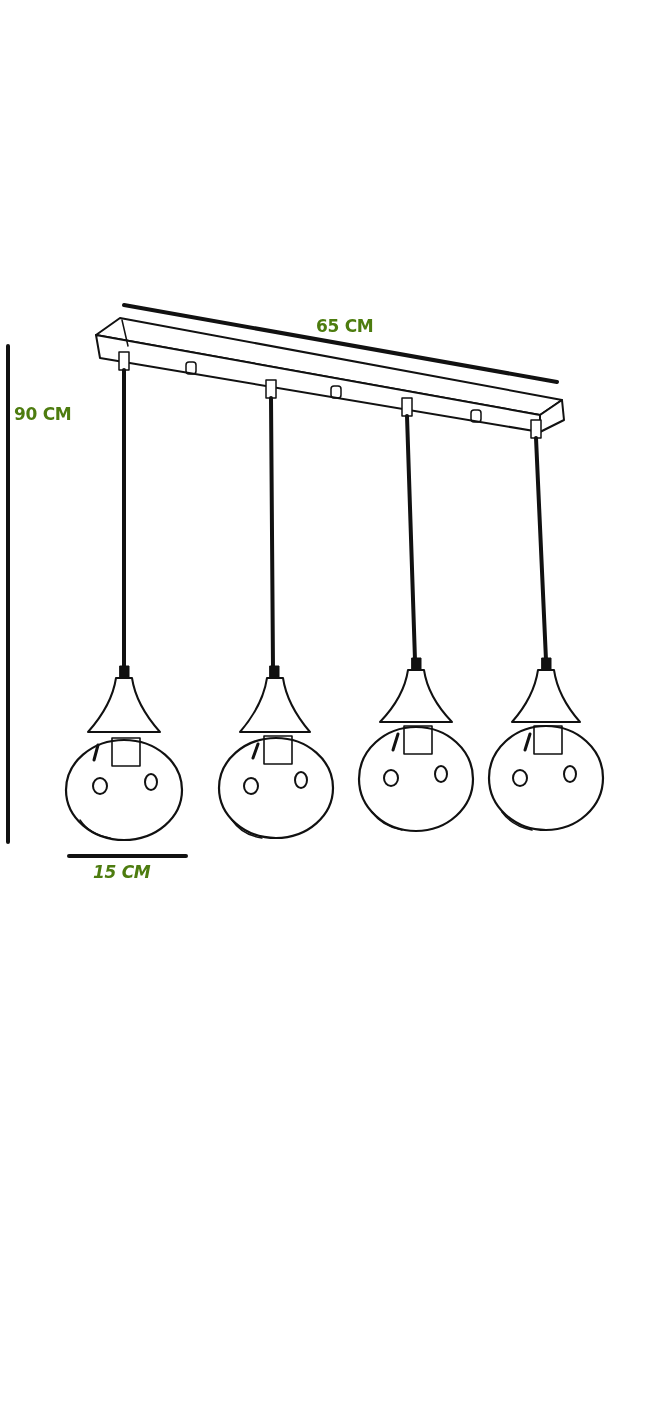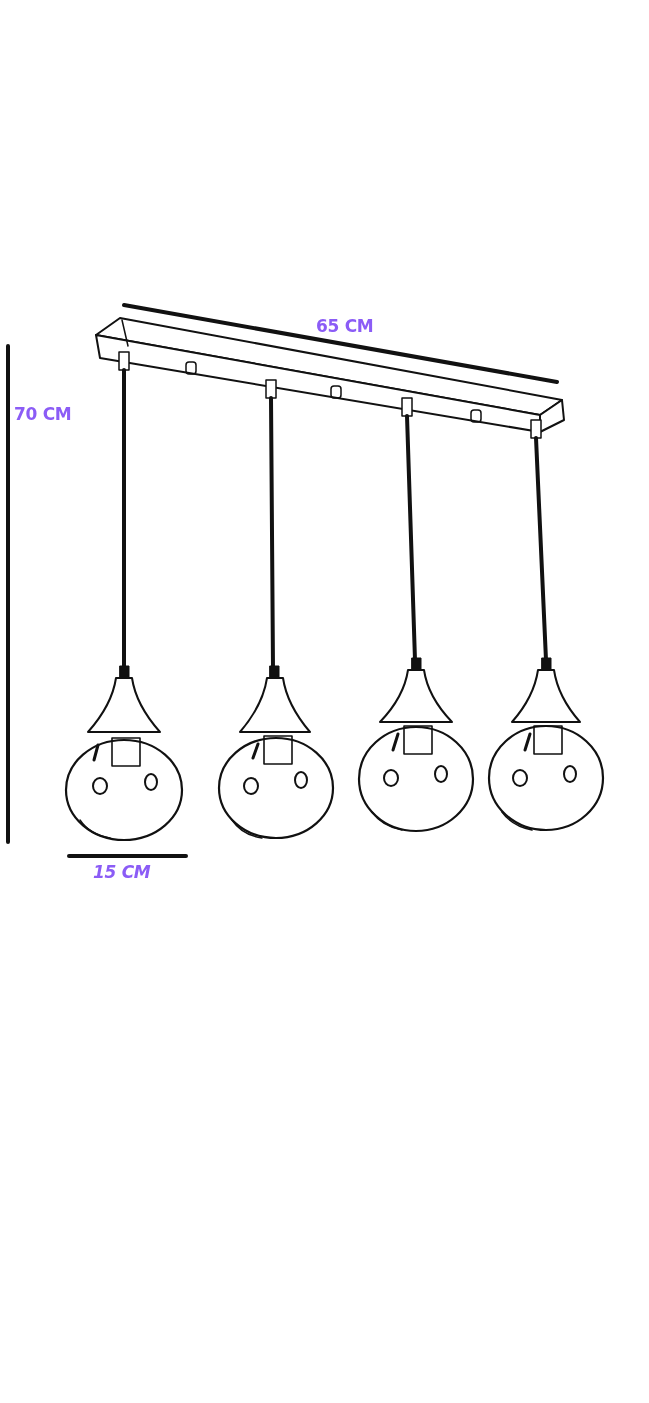--- a/index.html
+++ b/index.html
@@ -3,21 +3,21 @@
   <meta charset="utf-8">
   <style>
     html, body { margin: 0; padding: 0; background: #ffffff; }
     body { width: 649px; height: 1403px; position: relative; overflow: hidden; }
     .canvas { position: absolute; left: 0; top: 0; width: 649px; height: 1403px; }
     .label {
       position: absolute;
       font-family: "DejaVu Sans", sans-serif;
       font-weight: bold;
       font-size: 17px;
-      color: #8b5cf6;
+      color: #4d7c0f;
       letter-spacing: -0.3px;
       white-space: nowrap;
     }
     svg { position: absolute; left: 0; top: 0; }
   </style>
 </head>
 <body>
 
 <div class="canvas">
   <svg width="649" height="1403" viewBox="0 0 649 1403">
@@ -91,15 +91,15 @@
         <rect x="534" y="726" width="28" height="28" stroke-width="1.6"></rect>
         <line x1="530" y1="734" x2="525" y2="750" stroke-width="3"></line>
         <ellipse cx="520" cy="778" rx="7" ry="8" stroke-width="2"></ellipse>
         <ellipse cx="570" cy="774" rx="6" ry="8" stroke-width="2"></ellipse>
         <path d="M502,812 Q512,826 532,830" stroke-width="1.5"></path>
       </g>
     </g>
   </svg>
 
   <div class="label" style="left:316px; top:316px;">65 CM</div>
-  <div class="label" style="left:14px; top:404px;">70 CM</div>
+  <div class="label" style="left:14px; top:404px;">90 CM</div>
   <div class="label" style="left:93px; top:862px;font-style:italic;">15 CM</div>
 </div>
 
 </body></html>

